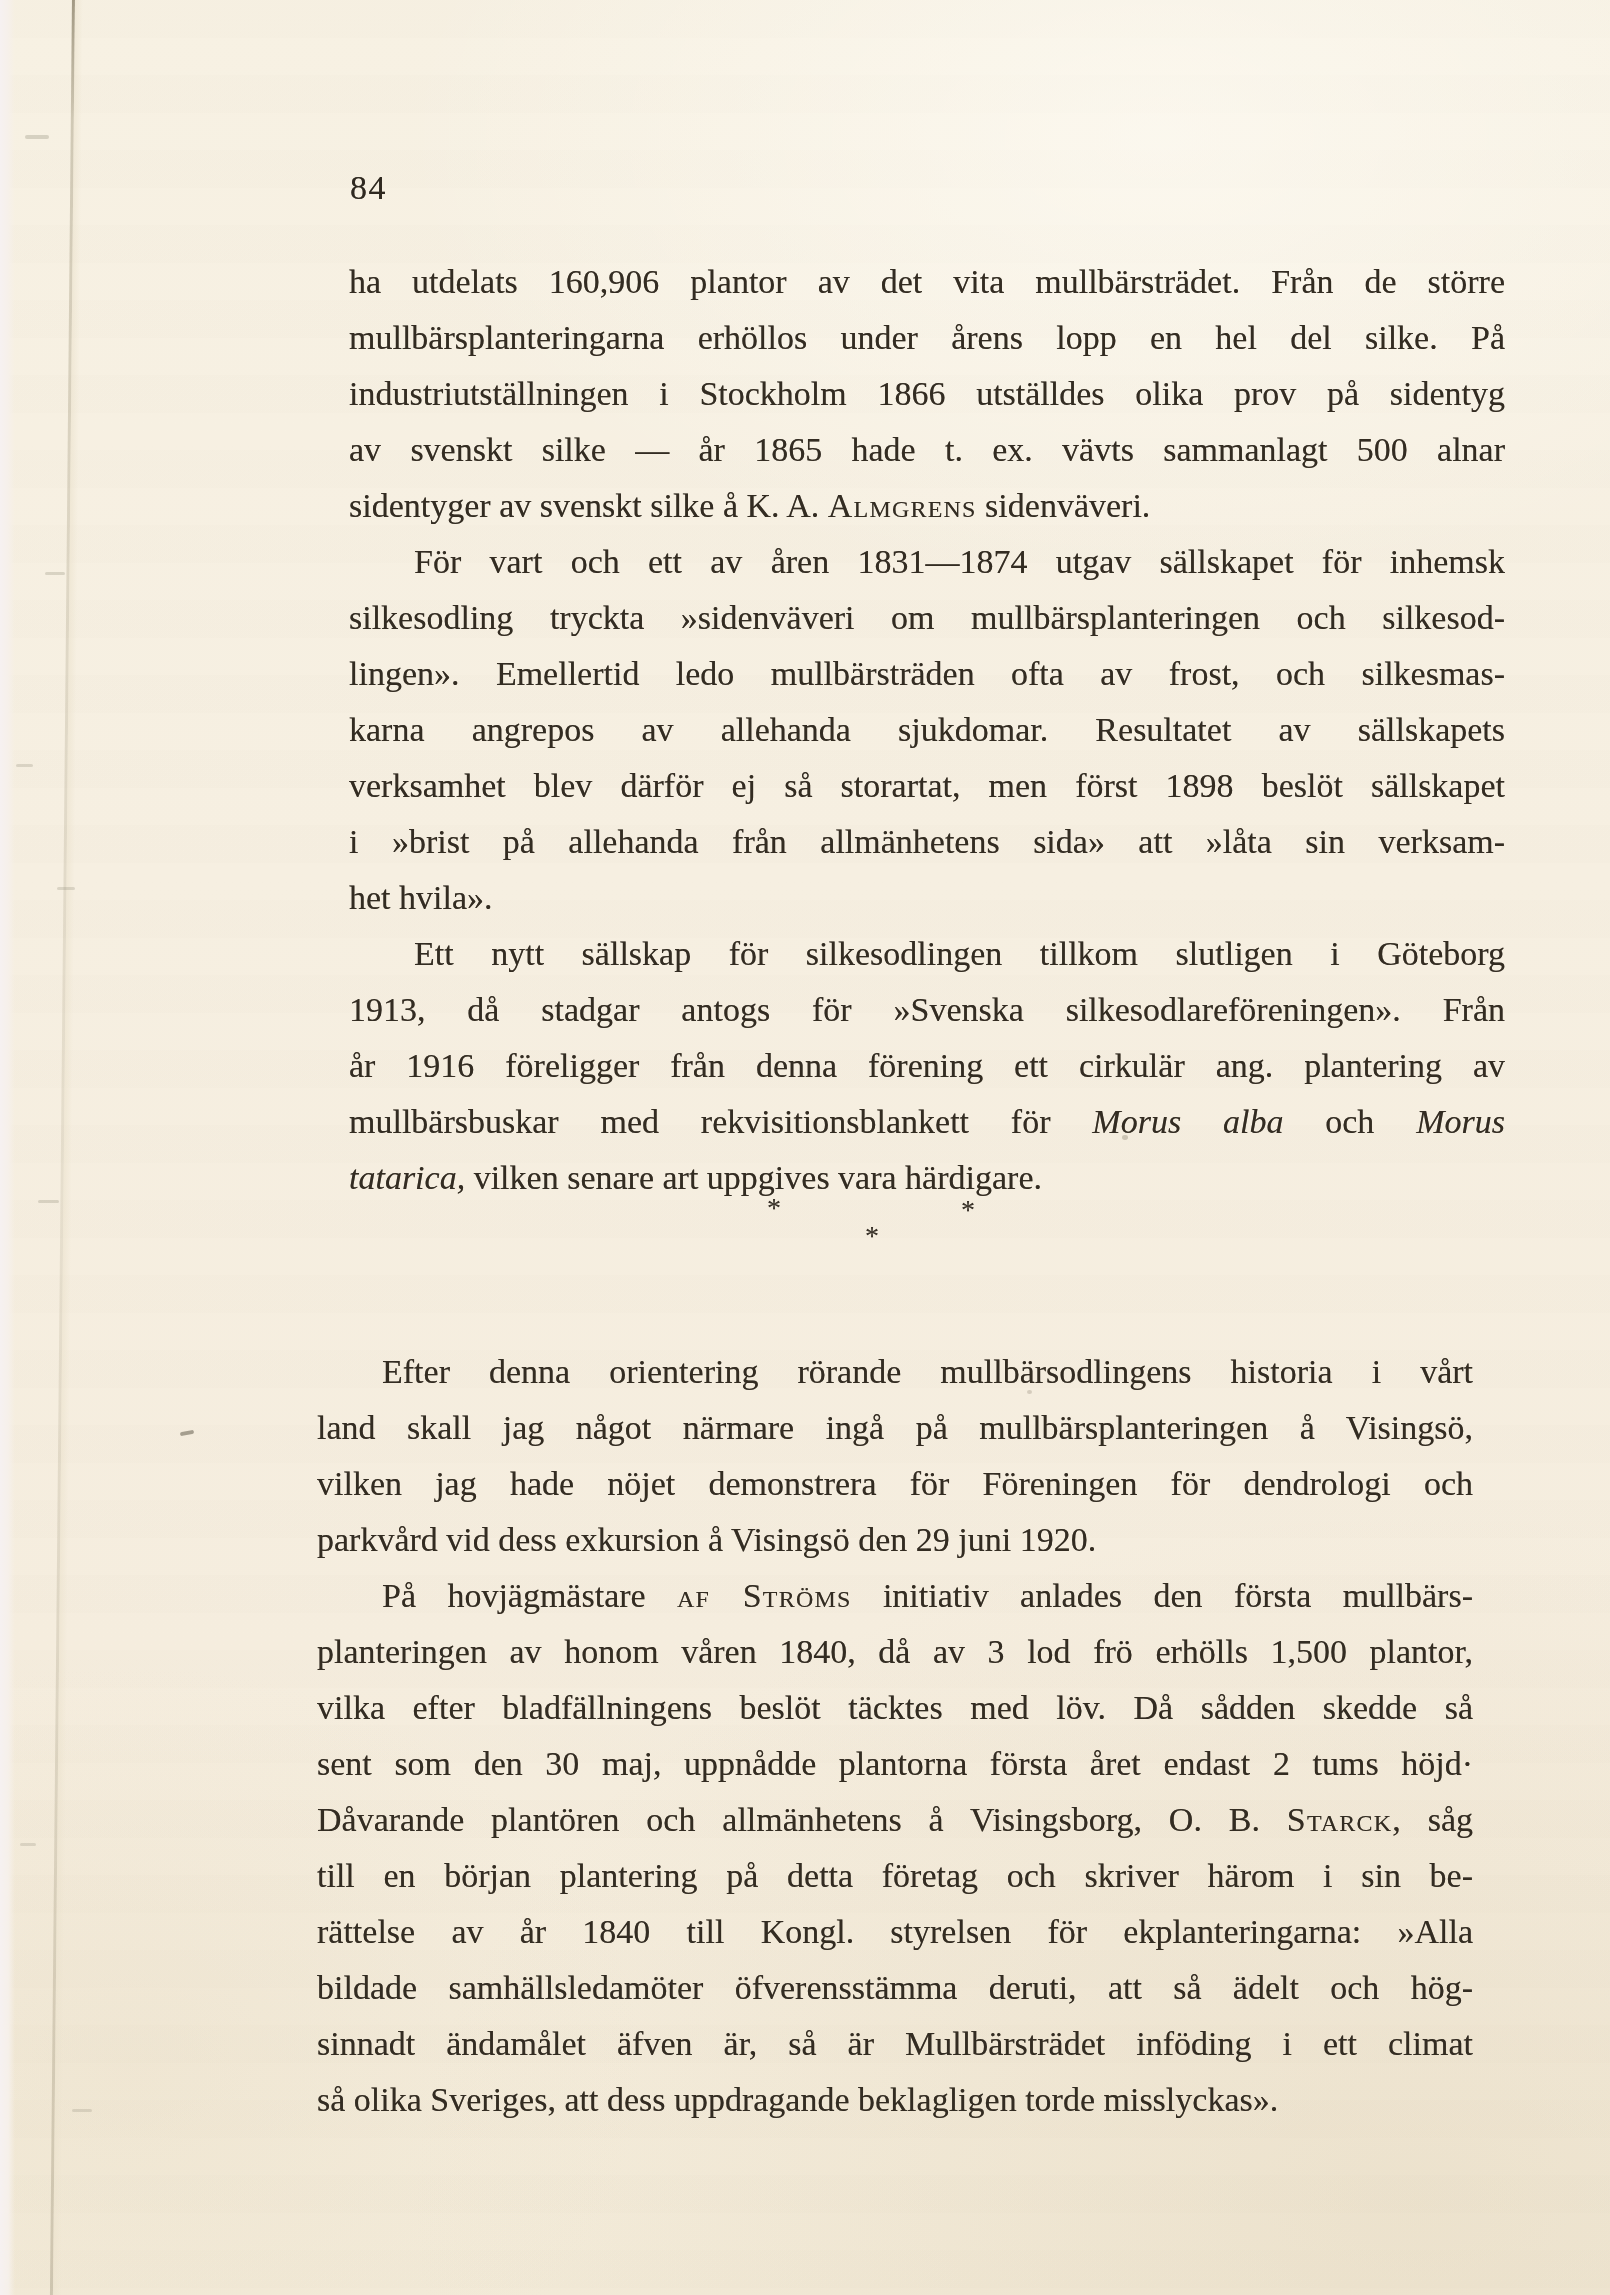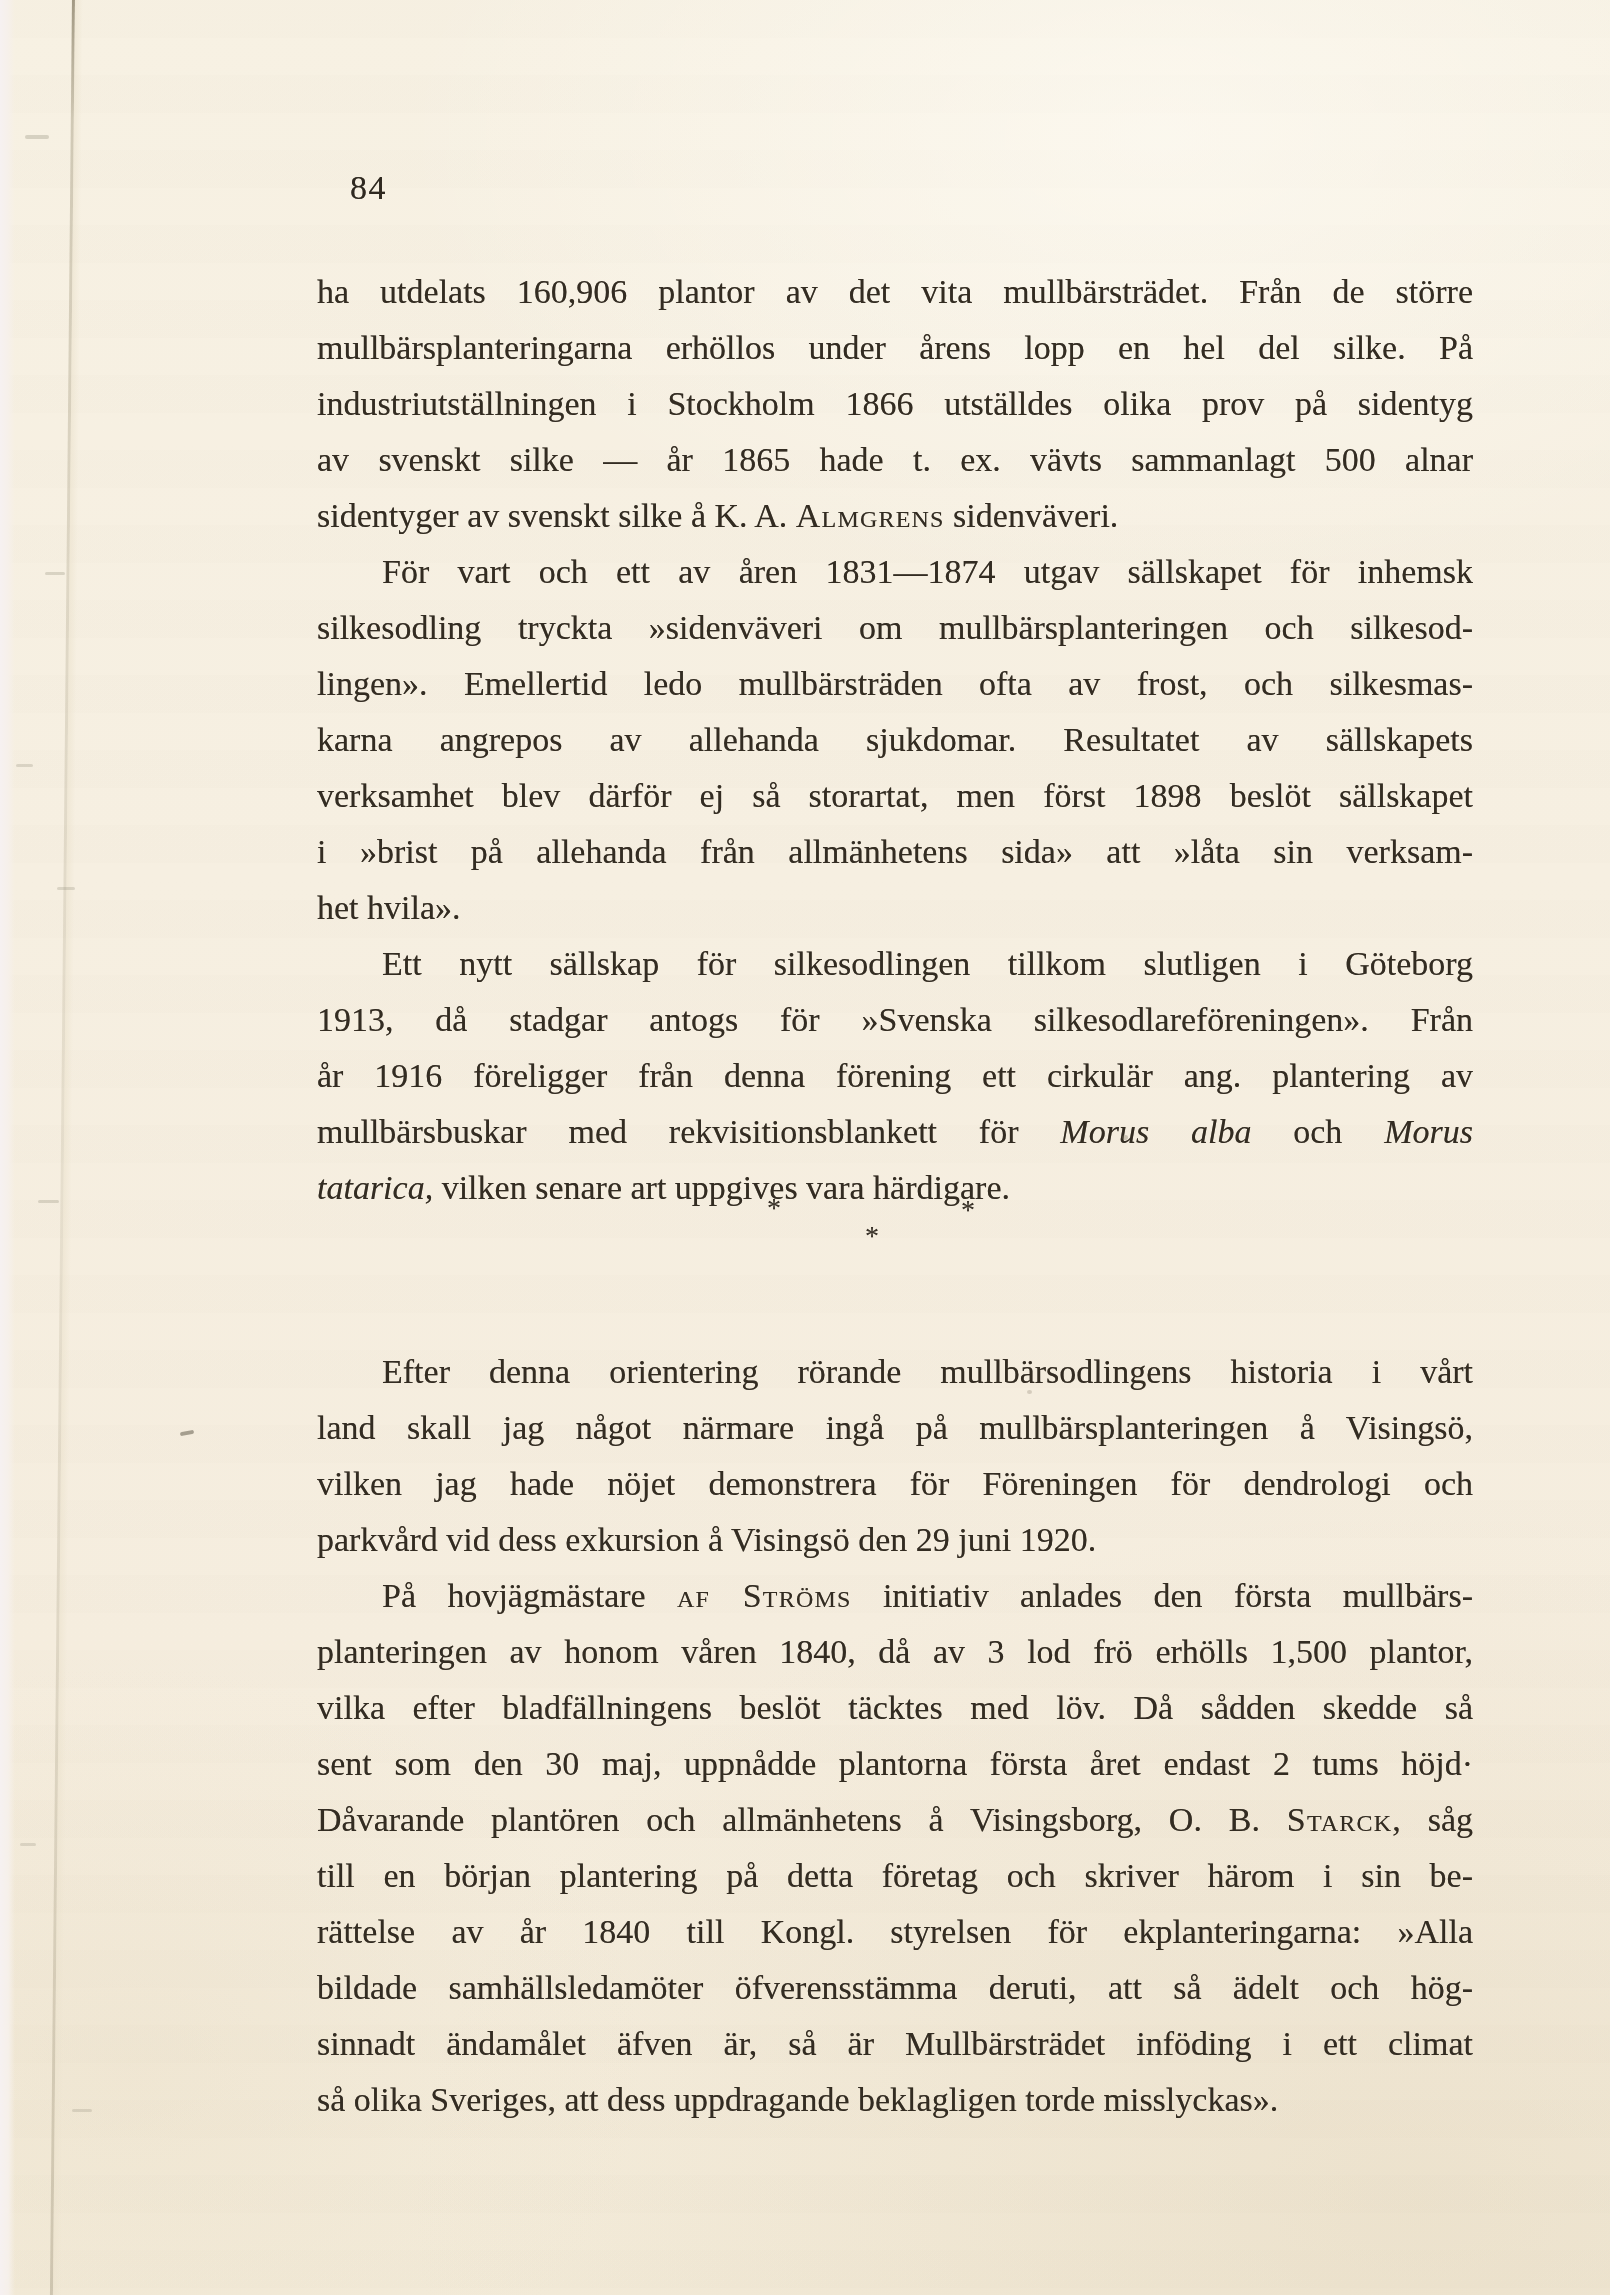--- a/index.html
+++ b/index.html
@@ -39,21 +39,21 @@
   .page-number{
     position:absolute;left:350px;top:168px;
     font-size:34px;line-height:39px;letter-spacing:1.6px;
     color:#2f2920;text-shadow:0 0 0.4px rgba(47,41,32,0.6);
   }
   .text-block{
     position:absolute;left:317px;width:1156px;
     font-size:34px;line-height:56px;
     color:#332c22;text-shadow:0 0 0.4px rgba(51,44,34,0.55);
   }
-  #section-1{top:264px;}
+  #section-1{top:254px;margin-left:32px;}
   #section-2{top:1344px;}
   .line{height:56px;}
   .line.j{text-align:justify;text-align-last:justify;}
   .line.l{text-align:right;text-align-last:left;}
   .line.indent{text-indent:65px;}
   .sc{font-variant:small-caps;letter-spacing:1.2px;}
   .it{font-style:italic;}
   .separator{position:absolute;left:0;top:0;width:100%;height:0;}
   .ast{position:absolute;font-size:28px;color:#3a332a;text-shadow:0 0 0.4px rgba(58,51,42,0.6);}
   .ast.a1{left:767px;top:1192px;}

